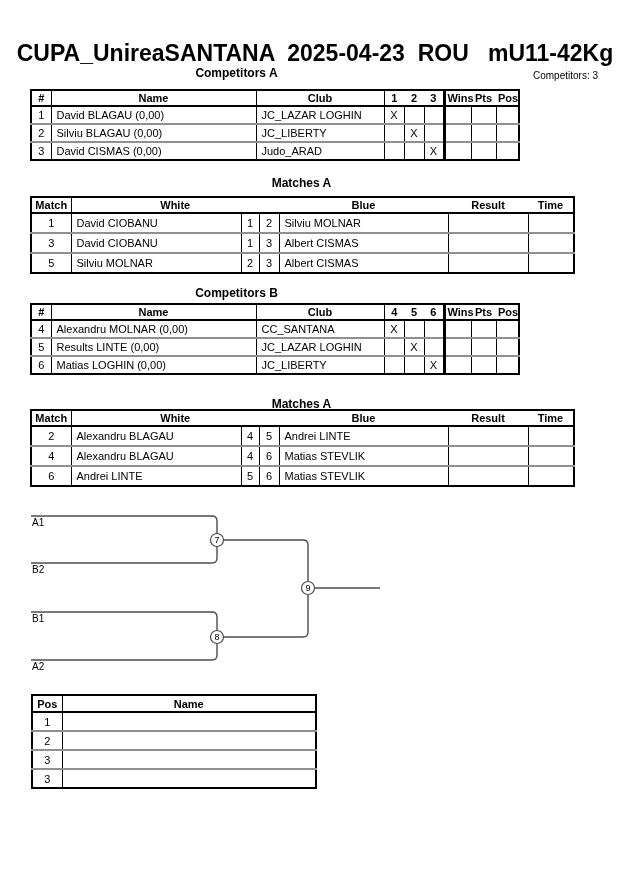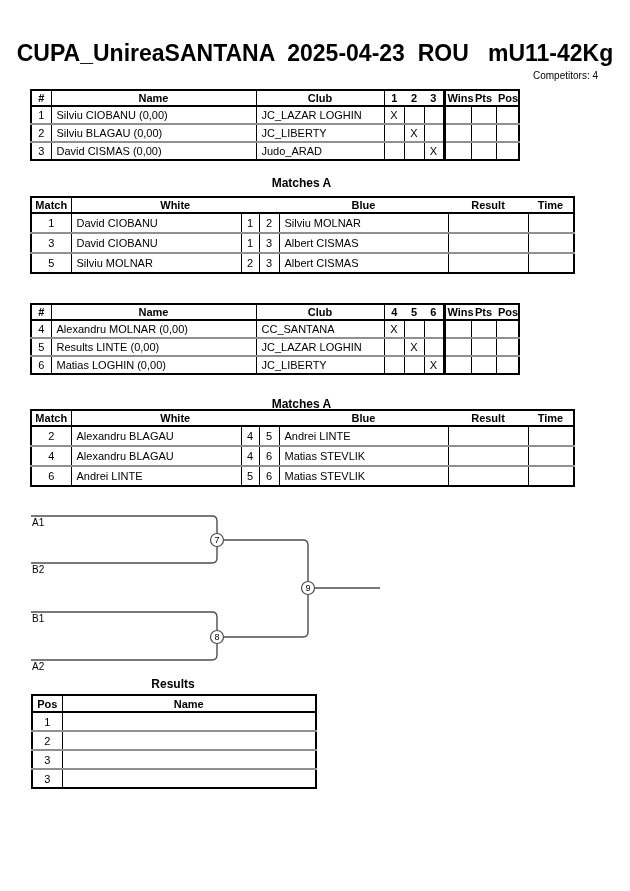--- a/index.html
+++ b/index.html
@@ -34,22 +34,23 @@
 
   .bracket { position:absolute; left:0; top:505px; }
   .bracket text { font-family:"Liberation Sans", sans-serif; }
 </style>
 </head>
 <body>
 
 <div class="page">
 
   <div class="main-title">CUPA_UnireaSANTANA  2025-04-23  ROU   mU11-42Kg</div>
-  <div class="count-label">Competitors: 4</div>
-
+  <div class="count-label">Competitors: 3</div>
+
+  <div class="sec-title" style="left:30px; top:66px; width:413px;">Competitors A</div>
   <table class="sheet" style="left:30px; top:89px; width:488px;">
     <colgroup>
         <col style="width:20px">
         <col style="width:205px">
         <col style="width:128px">
         <col style="width:20px">
         <col style="width:20px">
         <col style="width:20px">
         <col style="width:27px">
         <col style="width:25px">
@@ -64,21 +65,21 @@
         <th class="c">2</th>
         <th class="c">3</th>
         <th class="c blk">Wins</th>
         <th class="c">Pts</th>
         <th class="c">Pos</th>
       </tr>
     </thead>
     <tbody>
       <tr>
         <td class="c br">1</td>
-        <td class="l br">Silviu CIOBANU  (0,00)</td>
+        <td class="l br">David BLAGAU  (0,00)</td>
         <td class="l br">JC_LAZAR LOGHIN</td>
         <td class="c br">X</td>
         <td class="c br"></td>
         <td class="c br"></td>
         <td class="c br blk"></td>
         <td class="c br"></td>
         <td class="c"></td>
       </tr>
       <tr>
         <td class="c br">2</td>
@@ -149,20 +150,21 @@
         <td class="l br">Silviu MOLNAR</td>
         <td class="c br">2</td>
         <td class="c br">3</td>
         <td class="l br">Albert CISMAS</td>
         <td class="c br"></td>
         <td class="c"></td>
       </tr>
     </tbody>
   </table>
 
+  <div class="sec-title" style="left:30px; top:286px; width:413px;">Competitors B</div>
   <table class="sheet" style="left:30px; top:303px; width:488px;">
     <colgroup>
         <col style="width:20px">
         <col style="width:205px">
         <col style="width:128px">
         <col style="width:20px">
         <col style="width:20px">
         <col style="width:20px">
         <col style="width:27px">
         <col style="width:25px">
@@ -288,21 +290,20 @@
       <text x="308" y="86">9</text>
     </g>
     <g font-size="10" fill="#000">
       <text x="32" y="21">A1</text>
       <text x="32" y="68">B2</text>
       <text x="32" y="117">B1</text>
       <text x="32" y="165">A2</text>
     </g>
   </svg>
 
-  <div class="sec-title" style="left:31px; top:677px; width:284px;">Results</div>
   <table class="sheet r" style="left:31px; top:694px; width:284px;">
     <colgroup>
         <col style="width:30px">
         <col style="width:254px">
       </colgroup>
     <thead>
       <tr>
         <th class="c br">Pos</th>
         <th class="c">Name</th>
       </tr>

